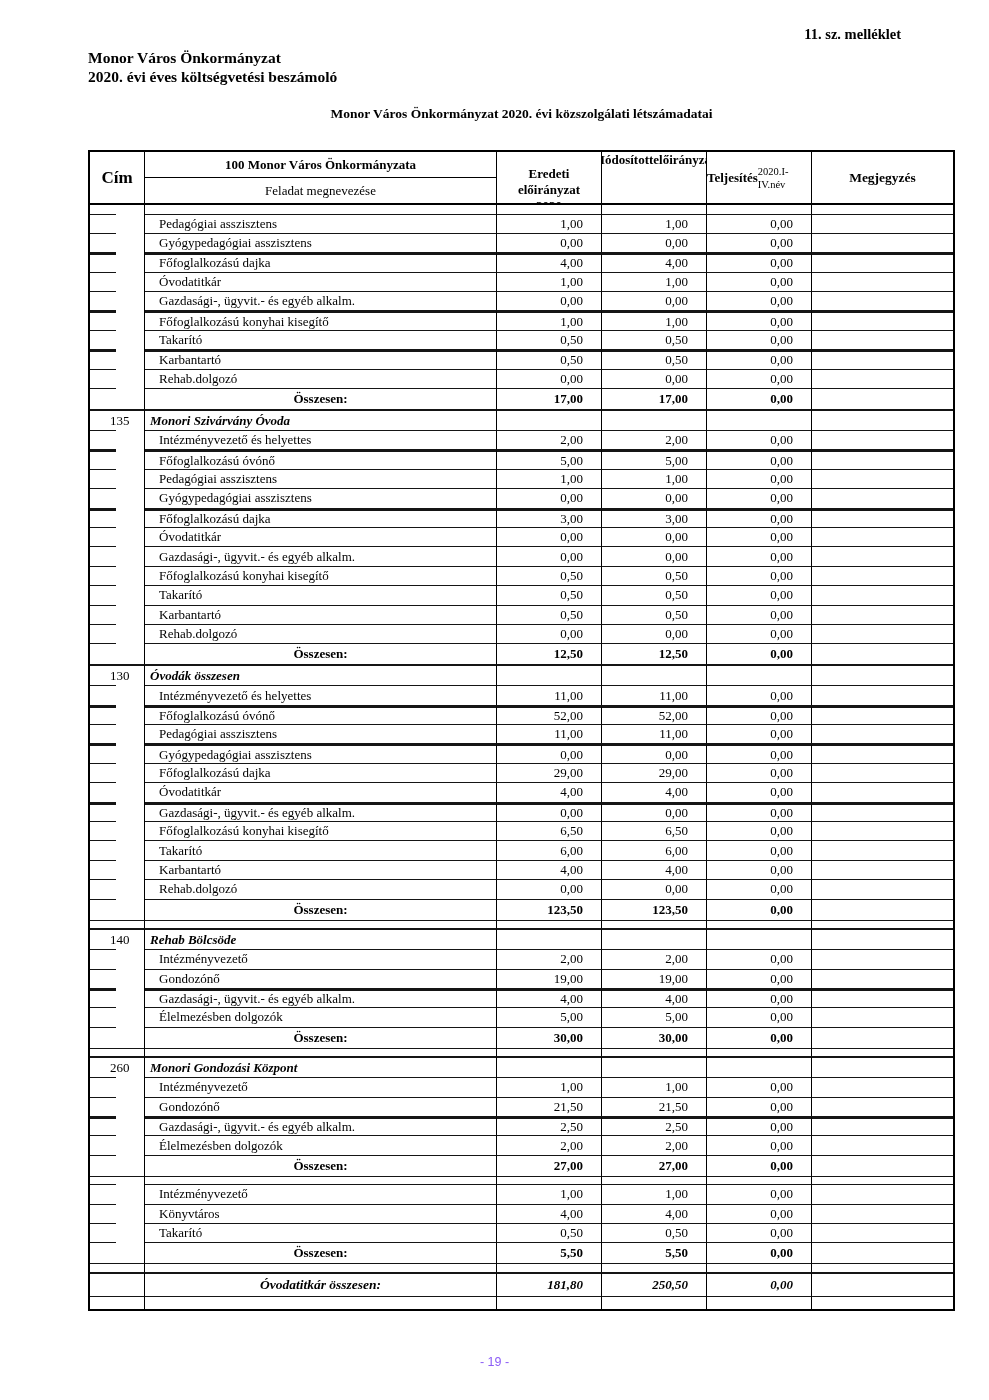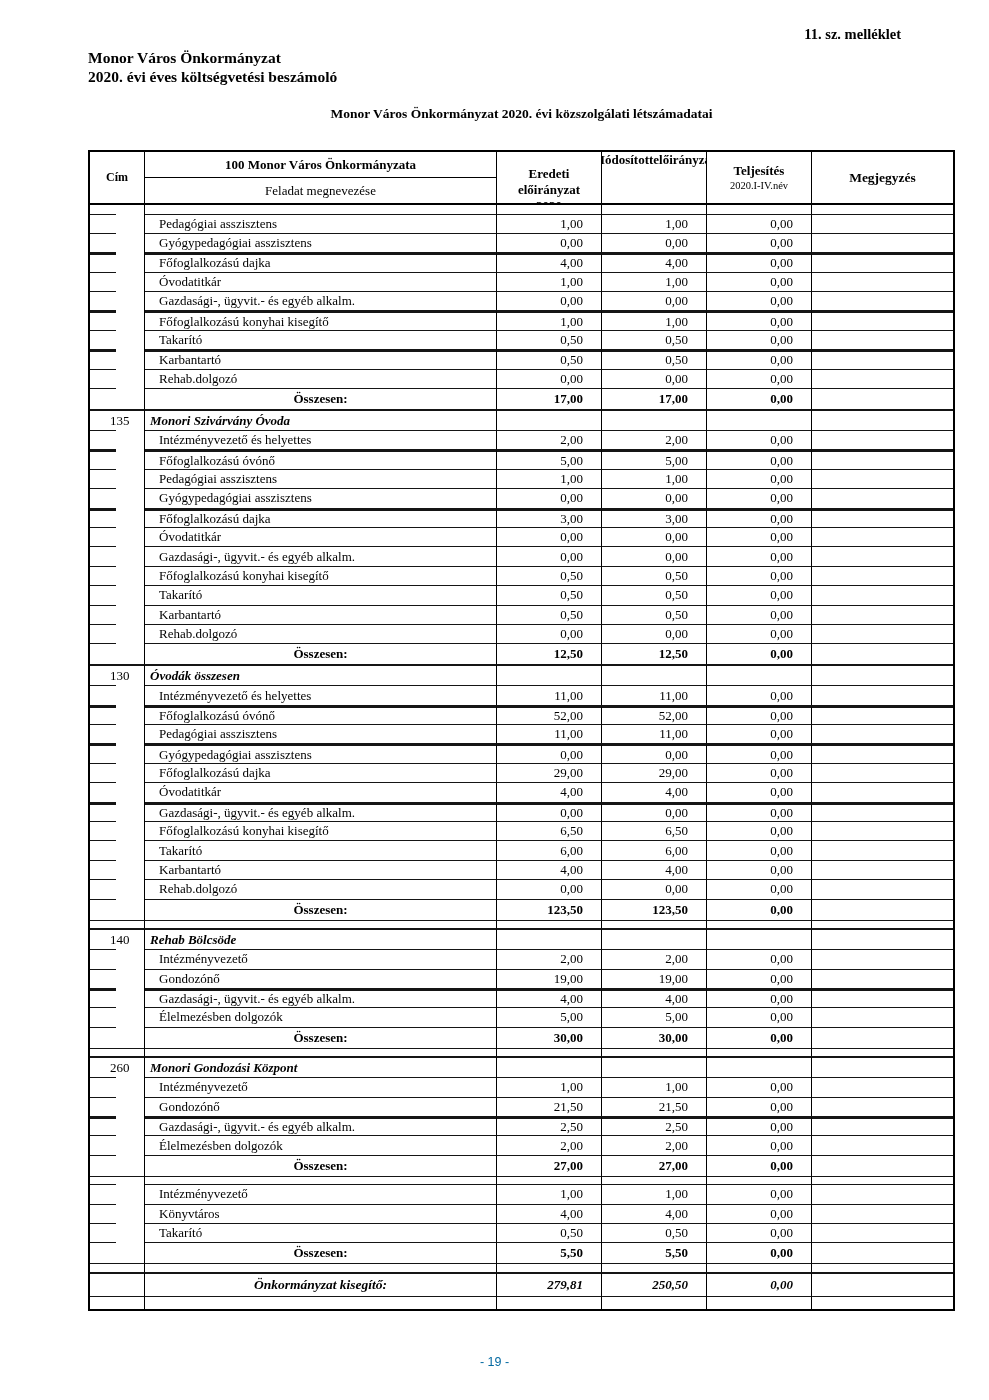--- a/index.html
+++ b/index.html
@@ -24,46 +24,46 @@
     font-weight:bold; font-size:15.5px;
   }
   .table-caption{
     position:absolute; left:88px; top:106px; width:867px;
     text-align:center; font-weight:bold; font-size:13.5px;
   }
   .page-number{
     position:absolute; top:1355px; left:0; width:100%;
     text-align:center;
     font-family:"Liberation Sans", sans-serif;
-    font-size:12.5px; color:#0369a1;
+    font-size:12.5px; color:#8b5cf6;
   }
 
   
   .sheet{
     position:absolute; left:88px; top:150px; width:867px;
     border:2.5px solid #000;
     box-sizing:border-box;
     background:#fff;
   }
   .sheet *{box-sizing:border-box;}
 
   .shead{display:flex; height:53px; border-bottom:2.5px solid #000; overflow:hidden;}
   .shead .hc{border-right:1.5px solid #000; overflow:hidden;}
   .hc-cim{width:55px; display:flex;align-items:center;justify-content:center;
-          font-weight:bold; font-size:12px;}
+          font-weight:bold; font-size:17px;}
   .hc-feladat{width:352px; display:flex; flex-direction:column;}
   .hc-feladat .top{height:26px; border-bottom:1.5px solid #000;
           display:flex;align-items:center;justify-content:center;
           font-weight:bold; font-size:13px;}
   .hc-feladat .bot{flex:1; display:flex;align-items:center;justify-content:center;
           font-weight:normal; font-size:13px;}
   .hc-eredeti,.hc-modositott{width:105px; text-align:center; font-weight:bold;
           font-size:13px; line-height:16px; padding-top:14px;}
   .hc-modositott{display:flex;flex-direction:row;justify-content:center;padding-top:0;}
-  .hc-teljesites{width:105px; display:flex;flex-direction:column;
+  .hc-teljesites{width:105px; display:flex;flex-direction:row;
           align-items:center;justify-content:center;}
   .hc-teljesites .t1{font-weight:bold;font-size:13px;line-height:16px;}
   .hc-teljesites .t2{font-size:10.5px;line-height:13px;}
   .hc-megjegyzes{flex:1; display:flex;align-items:center;justify-content:center;
           font-weight:bold; font-size:13.5px; border-right:none !important;}
 
   .trow{display:flex; width:100%;}
   .trow > div{border-top:1px solid #151515; overflow:hidden;}
   .trow:first-child > div{border-top:none !important;}
   .trow.tt > div{border-top-width:3px;}
@@ -631,22 +631,22 @@
         <div class="c-b"></div>
         <div class="c-f"></div>
         <div class="c-v"></div>
         <div class="c-v"></div>
         <div class="c-v"></div>
         <div class="c-m"></div>
       </div>
       <div class="trow grand">
         <div class="c-a"></div>
         <div class="c-b"></div>
-        <div class="c-f">Önkormányzat kisegítő:</div>
-        <div class="c-v">279,81</div>
+        <div class="c-f">Óvodatitkár összesen:</div>
+        <div class="c-v">181,80</div>
         <div class="c-v">250,50</div>
         <div class="c-v">0,00</div>
         <div class="c-m"></div>
       </div>
       <div class="trow end">
         <div class="c-a"></div>
         <div class="c-b"></div>
         <div class="c-f"></div>
         <div class="c-v"></div>
         <div class="c-v"></div>

